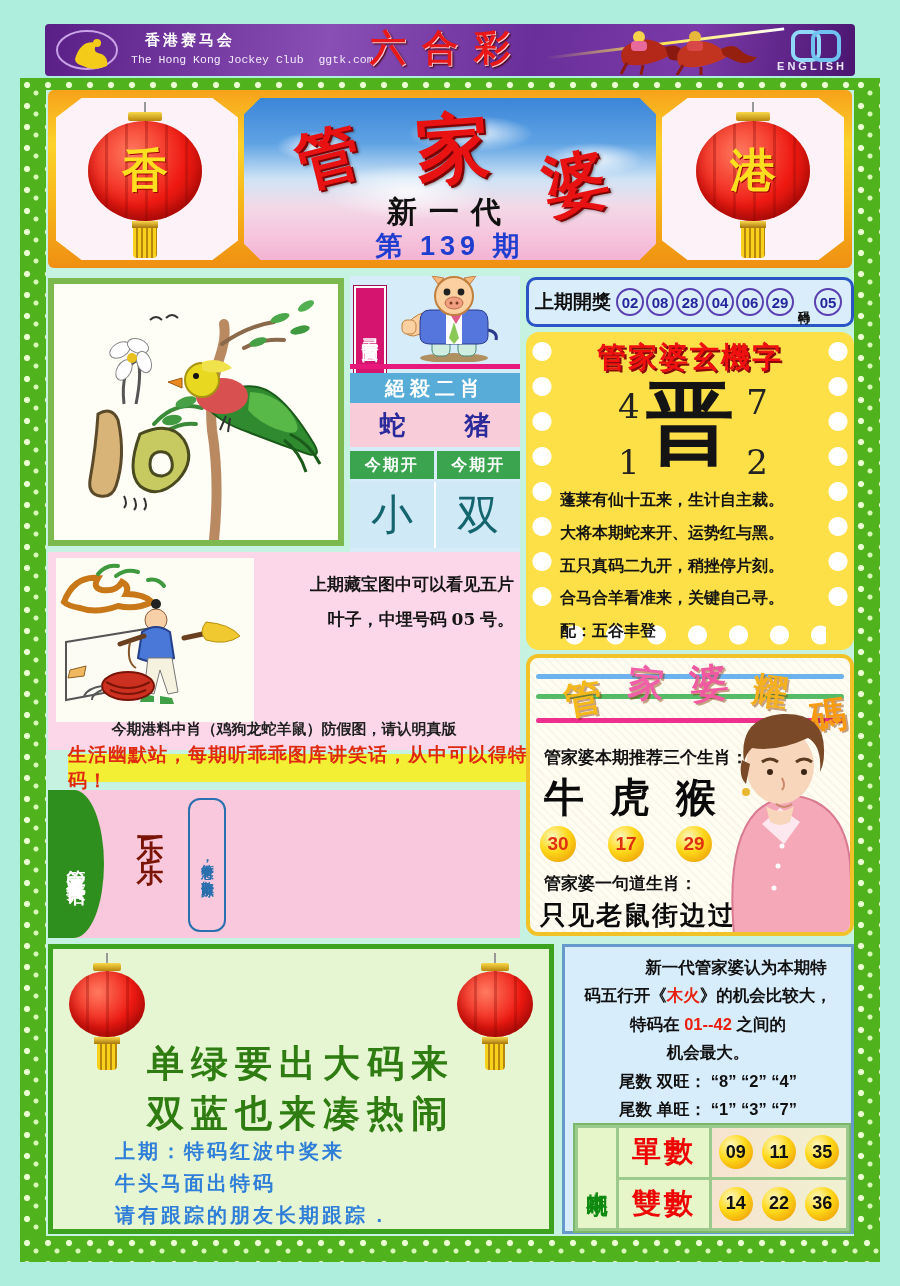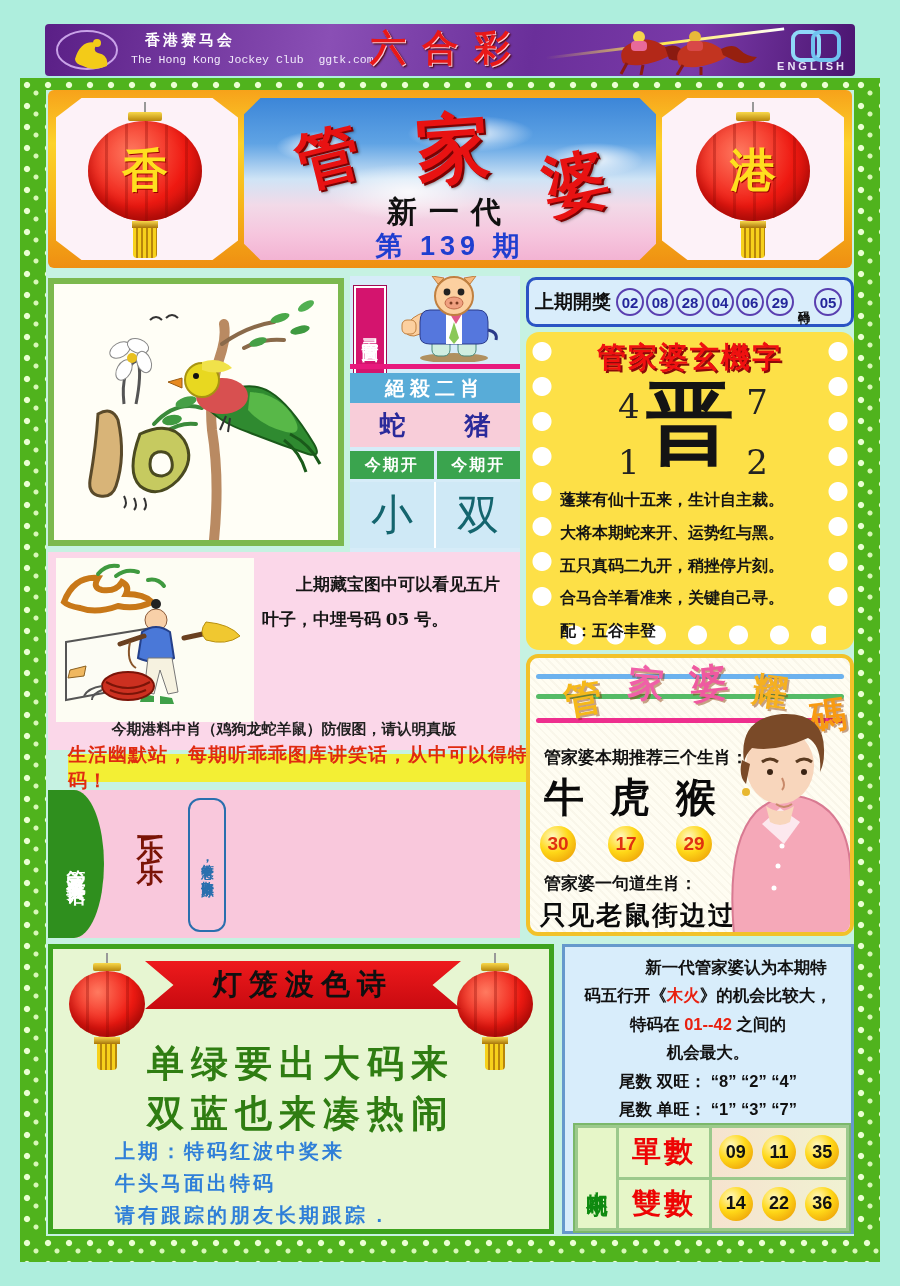--- a/index.html
+++ b/index.html
@@ -62,21 +62,21 @@
   .magline{left:0;top:88px;width:170px;height:5px;background:#e8197d;}
   .juesha{left:0;top:97px;width:170px;height:30px;background:#58acd8;color:#fff;font-size:20px;font-weight:bold;display:flex;align-items:center;justify-content:center;letter-spacing:5px;}
   .shezhu{left:0;top:127px;width:170px;height:44px;background:#f8cdd9;color:#2a2a9a;font-size:26px;font-weight:bold;display:flex;align-items:center;justify-content:space-around;}
   .openrow{left:0;top:175px;width:170px;height:28px;display:flex;gap:3px;}
   .openrow>div{flex:1;background:#3aa44e;color:#fff;font-size:16px;font-weight:bold;display:flex;align-items:center;justify-content:center;letter-spacing:2px;}
   .valrow{left:0;top:206px;width:170px;height:66px;background:#cfe9f6;display:flex;}
   .valrow>div{flex:1;color:#14656e;font-size:42px;display:flex;align-items:center;justify-content:center;}
   .valrow>div:first-child{border-right:2px solid #fff;}
   .treasure{left:48px;top:552px;width:472px;height:198px;background:#fbd7e9;}
   .farmer{left:8px;top:6px;width:198px;height:164px;background:#fdfdf3;}
-  .tre-text{left:214px;top:16px;width:252px;color:#151515;font-size:17px;font-weight:bold;line-height:2.0;}
+  .tre-text{left:214px;top:16px;width:252px;color:#151515;font-size:17px;font-weight:bold;line-height:2.0;text-align:right;}
   .tre-text .l1{text-indent:2em;display:block;}
   .tre-num{font-family:"DejaVu Serif",serif;}
   .tre-cap{left:0;right:0;top:168px;text-align:center;color:#202020;font-size:15px;font-weight:bold;}
   .humor{left:48px;top:754px;width:472px;height:28px;background:#f3ef34;color:#e02a10;font-size:19px;font-weight:bold;display:flex;align-items:center;justify-content:center;letter-spacing:1px;margin-left:20px;}
   .joke{left:48px;top:790px;width:472px;height:148px;background:#f9c8dc;}
   .joke-strip{left:0;top:0;width:56px;height:148px;background:#2f8f1e;border-radius:0 30px 30px 0/0 74px 74px 0;color:#fff;font-size:19px;font-weight:bold;writing-mode:vertical-rl;text-orientation:upright;display:flex;align-items:center;justify-content:center;letter-spacing:3px;}
   .joke-le{left:84px;top:22px;height:104px;color:#7a1406;font-size:27px;font-weight:bold;writing-mode:vertical-rl;text-orientation:upright;letter-spacing:12px;}
   .joke-note{left:140px;top:8px;width:34px;height:130px;border:2px solid #2a6fae;border-radius:12px;color:#2a6fae;font-size:12.5px;font-weight:bold;writing-mode:vertical-rl;text-orientation:upright;display:flex;align-items:center;justify-content:center;letter-spacing:1px;}
   .joke-body{left:192px;top:12px;width:272px;color:#1a1a1a;font-size:14px;font-weight:bold;line-height:1.8;white-space:pre-line;}
   
@@ -398,21 +398,20 @@
     <div class="lan-neck"></div>
       <div class="lan-tassel"></div>
   </div>
   <div class="lantern lantern-sm" style="left:404px;top:4px;">
     <div class="lan-line"></div>
       <div class="lan-cap"></div>
     <div class="lan-body"></div>
     <div class="lan-neck"></div>
       <div class="lan-tassel"></div>
   </div>
-  <div class="abs ribbon">灯笼波色诗</div>
   <div class="abs pb-green">
     <div>单绿要出大码来</div>
     <div>双蓝也来凑热闹</div>
   </div>
   <div class="abs pb-blue">
     <div>上期：特码红波中奖来</div>
     <div>牛头马面出特码</div>
     <div>请有跟踪的朋友长期跟踪 .</div>
   </div>
 </div>

